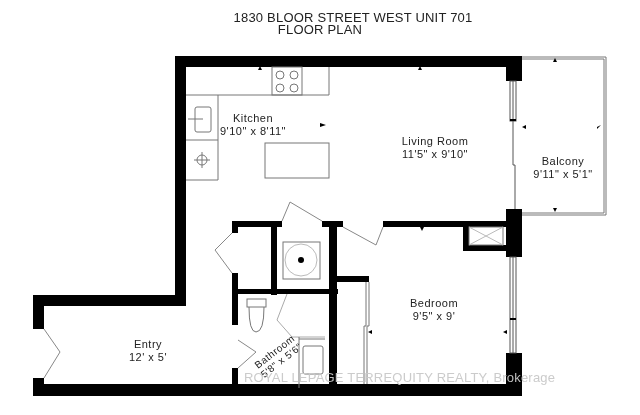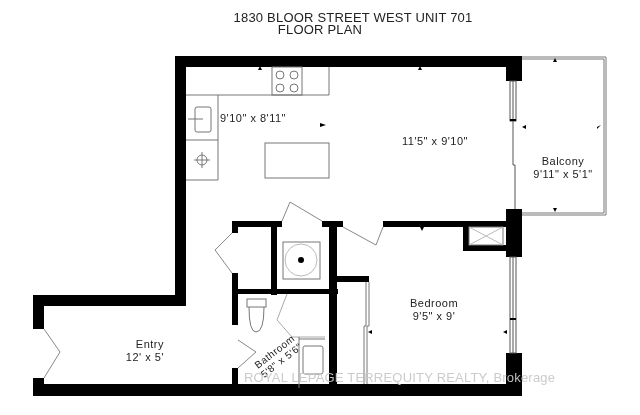--- a/index.html
+++ b/index.html
@@ -142,34 +142,36 @@
     <polygon points="131,306 135,306 133,302"></polygon>
     <polygon points="131,384 135,384 133,388"></polygon>
     <polygon points="420,384 424,384 422,388"></polygon>
     <polygon points="420,227 424,227 422,231"></polygon>
     <polygon points="368,332 372,330 372,334"></polygon>
     <polygon points="503,332 507,330 507,334"></polygon>
   </g>
 </svg>
 
 <div class="lbl" style="left:203px;top:112px;width:100px;">
+  <div>Kitchen</div>
   <div>9'10" x 8'11"</div>
 </div>
 <div class="lbl" style="left:380px;top:135px;width:110px;">
+  <div>Living Room</div>
   <div>11'5" x 9'10"</div>
 </div>
 <div class="lbl" style="left:523px;top:123px;width:80px;margin-top:32px;">
   <div>Balcony</div>
   <div>9'11" x 5'1"</div>
 </div>
 <div class="lbl" style="left:394px;top:297px;width:80px;">
   <div>Bedroom</div>
   <div>9'5" x 9'</div>
 </div>
-<div class="lbl" style="left:94px;top:338px;width:70px;text-align:right;">
+<div class="lbl" style="left:113px;top:338px;width:70px;">
   <div>Entry</div>
   <div>12' x 5'</div>
 </div>
 <div class="lbl" style="left:238px;top:345px;width:80px;transform:rotate(-38deg);font-size:10px;line-height:11px;">
   <div>Bathroom</div>
   <div>5'8" x 5'6"</div>
 </div>
 
 <div class="wm">ROYAL LEPAGE TERREQUITY REALTY, Brokerage</div>
 

